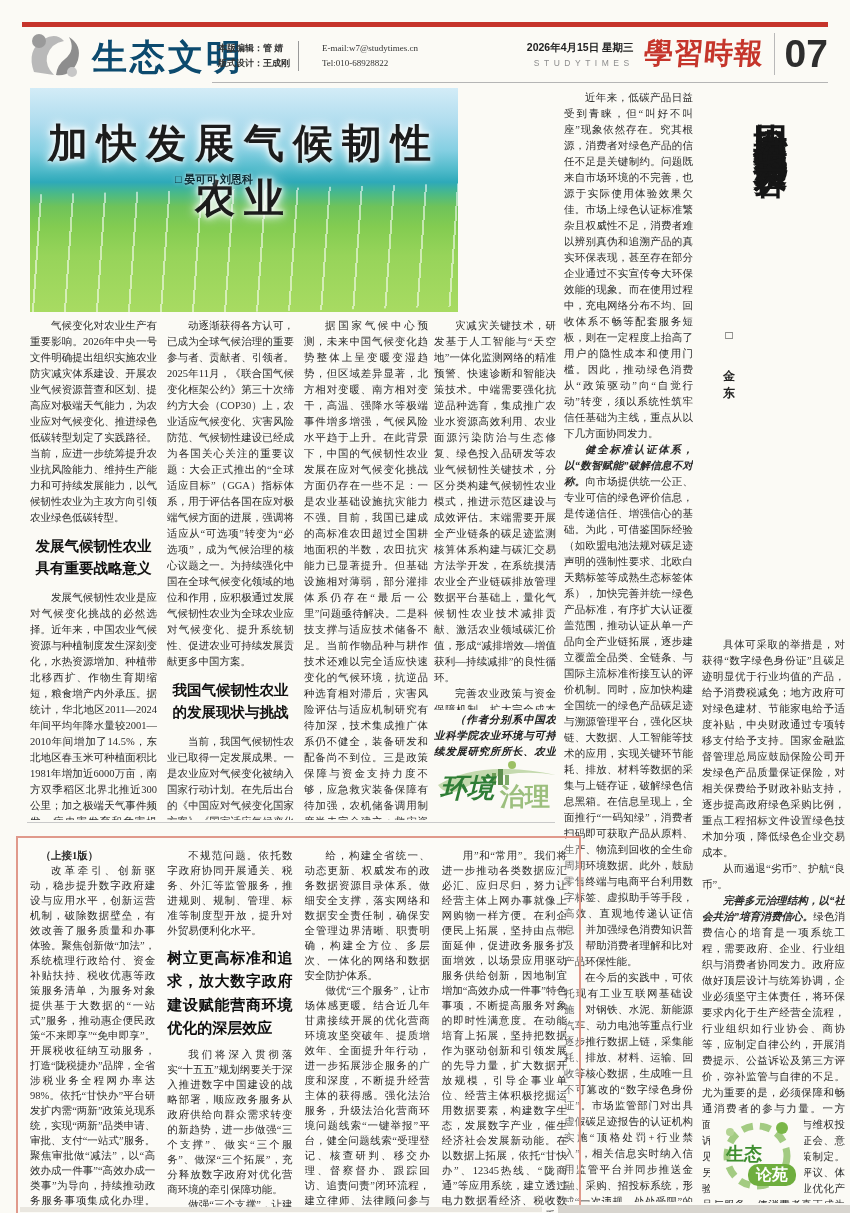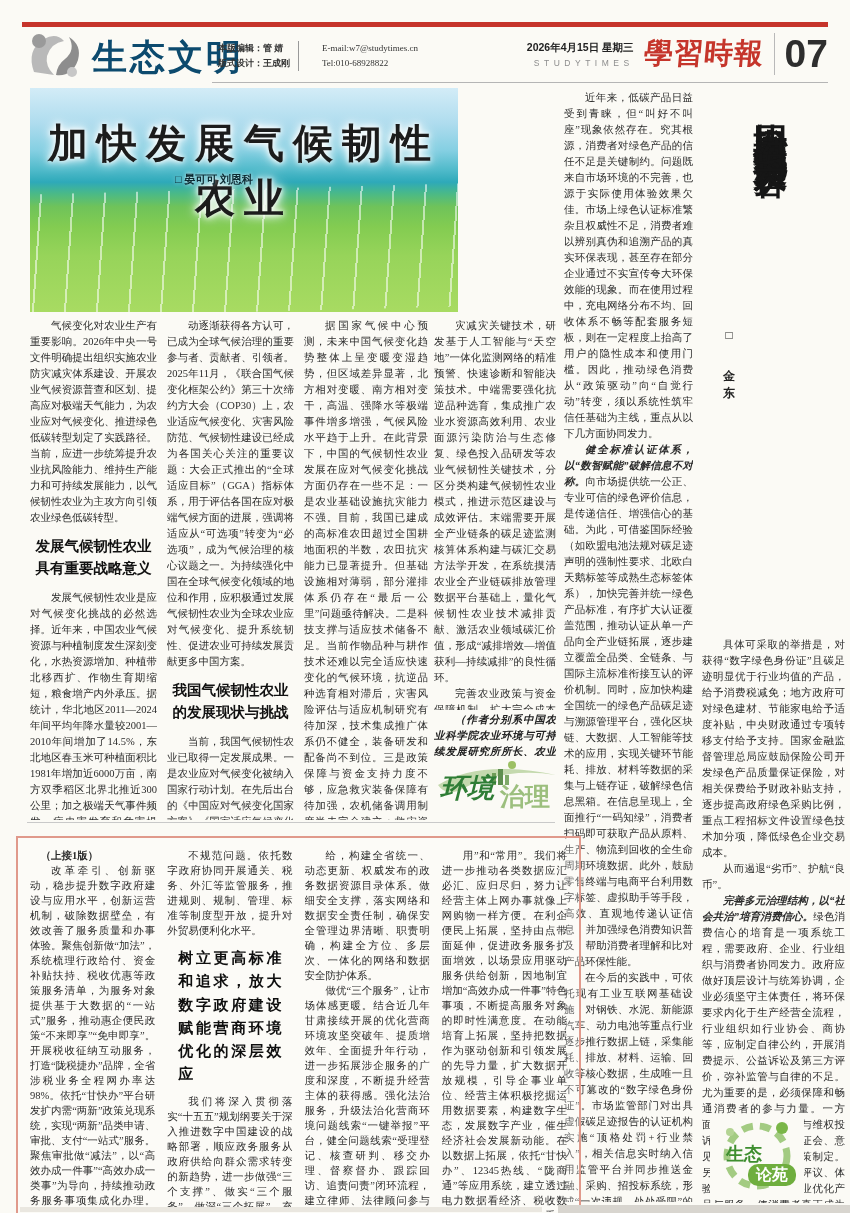--- a/index.html
+++ b/index.html
@@ -46,21 +46,21 @@
   .v-headline{left:744px;top:96px;width:52px;height:530px;writing-mode:vertical-rl;
      font-size:34px;font-weight:bold;color:#161616;letter-spacing:3px;line-height:52px;text-align:justify;}
   .v-byline{left:720px;top:328px;writing-mode:vertical-rl;font-size:12px;font-weight:bold;
      color:#222;letter-spacing:7px;}
   
   .red-box{left:16px;top:836px;width:537px;height:364px;border:2px solid #e0998b;
      display:flex;gap:12px;padding:10px 12px;box-sizing:content-box;background:rgba(255,255,255,.25);}
   .red-box .bcol{flex:1;overflow:hidden;text-align:justify;font-size:10.5px;line-height:15px;color:#2b2b2b;}
   .red-box .bcol p{margin:0;text-indent:2em;}
   .box-h{font-family:"Liberation Sans","DejaVu Sans",sans-serif;font-weight:bold;font-size:15px;
-     line-height:1.55;margin:8px 11px;color:#0f0f0f;text-indent:0;}
+     line-height:1.55;margin:8px 0;color:#0f0f0f;text-indent:0;}
   .rule2{left:27px;top:822px;width:528px;height:1px;background:#c9c9c9;}
   
   .env-logo{left:434px;top:755px;width:126px;height:56px;}
   .eco-logo{left:710px;top:1116px;width:94px;height:84px;background:#fbfaf5;}
   .cut-strip-r{left:558px;top:1205px;width:292px;height:8px;background:#d8d5cf;}
   .cut-strip-l{left:20px;top:1207px;width:522px;height:5px;background:#eae7e0;}
 </style>
 </head>
 <body>
 

